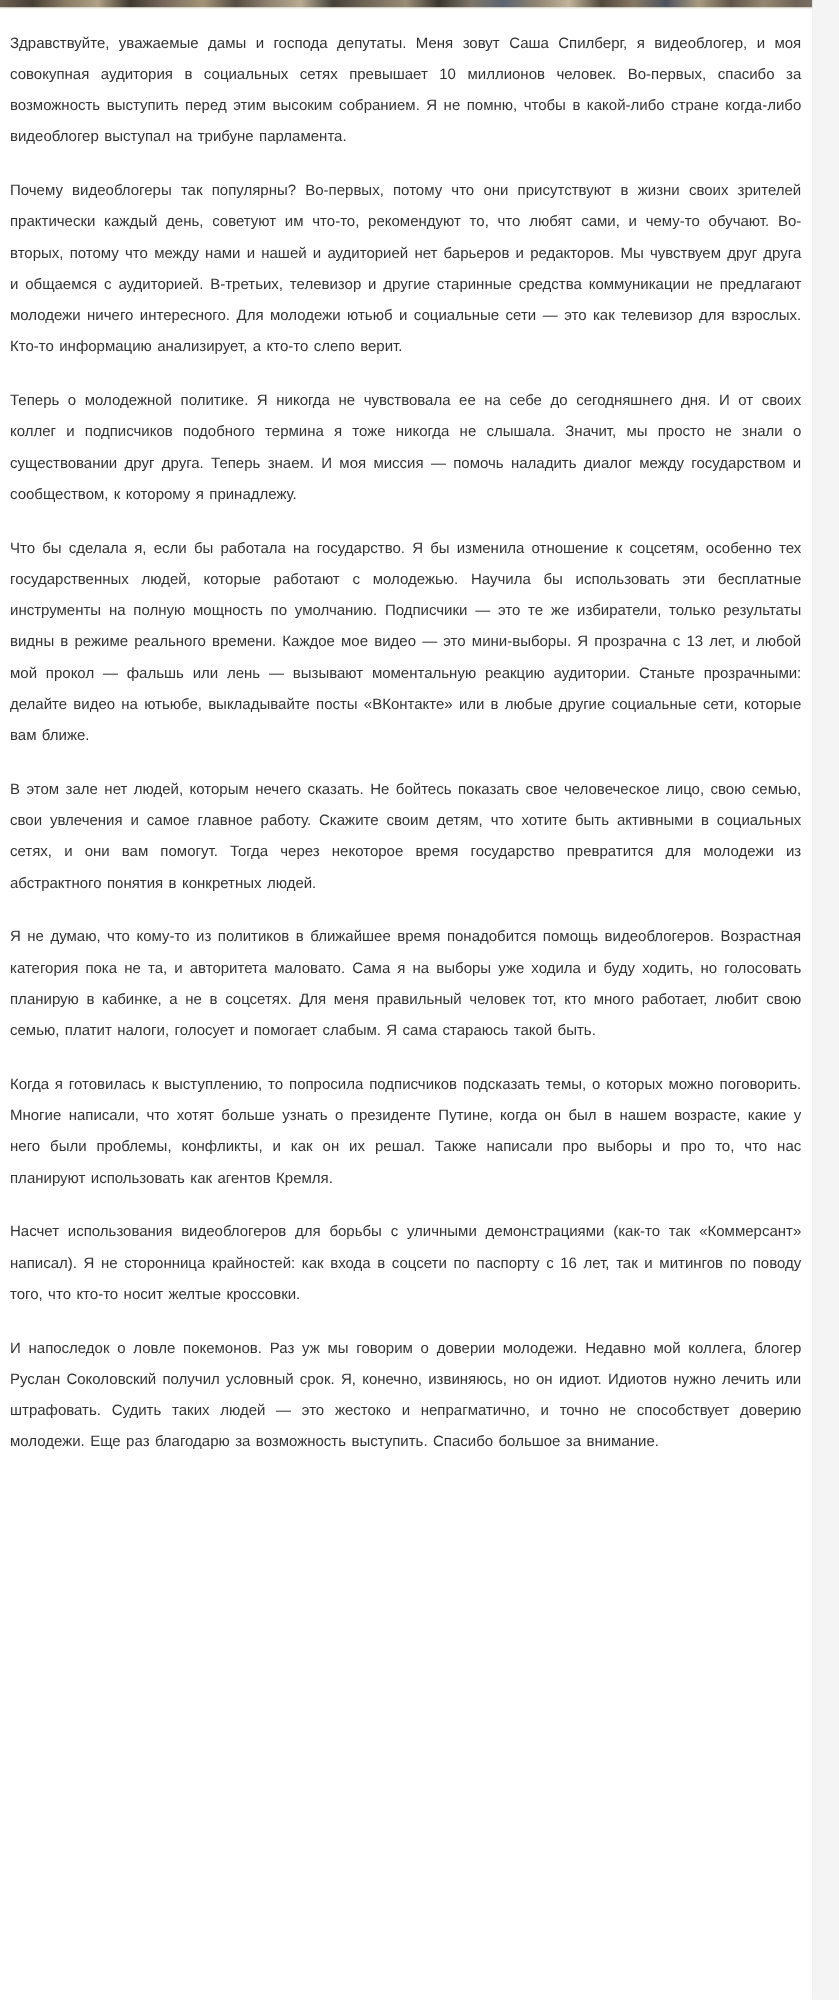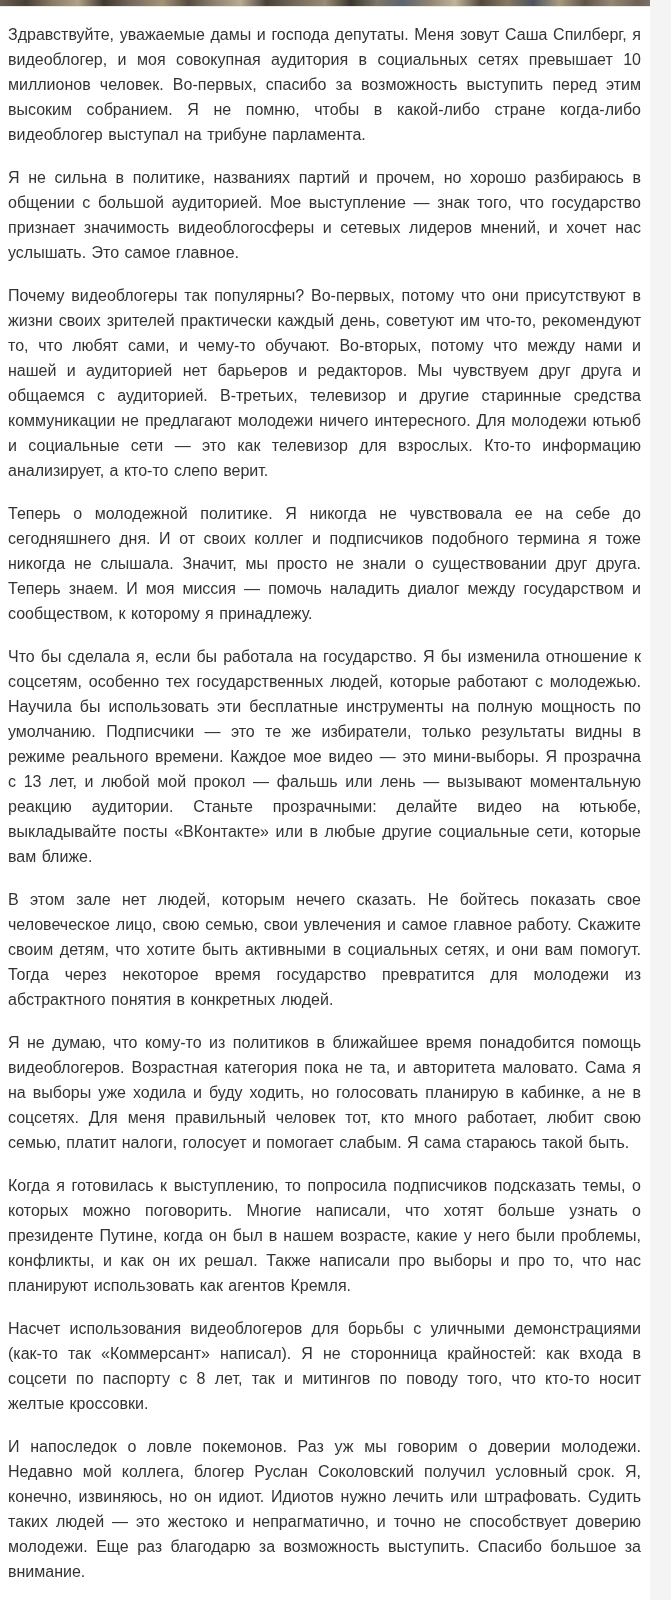--- a/index.html
+++ b/index.html
@@ -43,40 +43,39 @@
       #46413a 41%, #6f6557 45%, #998c76 50%, #3b362e 54%, #7c7668 58%,
       #5d6470 62%, #8e8372 66%, #c0b49a 70%, #51493d 74%, #857863 78%,
       #4e545e 82%, #a89a7e 86%, #5f564a 90%, #948772 94%, #6e6356 98%,
       #7a7064 100%);
   }
   article {
     padding: 15px 9px 0 8px;
   }
   article p {
     margin: 0 0 18px 0;
-    font-size: 16px;
+    font-size: 12px;
     line-height: 25px;
     color: #333333;
     text-align: justify;
     word-spacing: 1px;
   }
 </style>
 </head>
 <body>
 
 <div class="page">
   <div class="content">
     <div class="photo-strip"></div>
     <article>
       <p>Здравствуйте, уважаемые дамы и господа депутаты. Меня зовут Саша Спилберг, я видеоблогер, и моя совокупная аудитория в социальных сетях превышает 10 миллионов человек. Во-первых, спасибо за возможность выступить перед этим высоким собранием. Я не помню, чтобы в какой-либо стране когда-либо видеоблогер выступал на трибуне парламента.</p>
-      <p>Я не сильна в политике, названиях партий и прочем, но хорошо разбираюсь в общении с большой аудиторией. Мое выступление — знак того, что государство признает значимость видеоблогосферы и сетевых лидеров мнений, и хочет нас услышать. Это самое главное.</p>
       <p>Почему видеоблогеры так популярны? Во-первых, потому что они присутствуют в жизни своих зрителей практически каждый день, советуют им что-то, рекомендуют то, что любят сами, и чему-то обучают. Во-вторых, потому что между нами и нашей и аудиторией нет барьеров и редакторов. Мы чувствуем друг друга и общаемся с аудиторией. В-третьих, телевизор и другие старинные средства коммуникации не предлагают молодежи ничего интересного. Для молодежи ютьюб и социальные сети — это как телевизор для взрослых. Кто-то информацию анализирует, а кто-то слепо верит.</p>
       <p>Теперь о молодежной политике. Я никогда не чувствовала ее на себе до сегодняшнего дня. И от своих коллег и подписчиков подобного термина я тоже никогда не слышала. Значит, мы просто не знали о существовании друг друга. Теперь знаем. И моя миссия — помочь наладить диалог между государством и сообществом, к которому я принадлежу.</p>
       <p>Что бы сделала я, если бы работала на государство. Я бы изменила отношение к соцсетям, особенно тех государственных людей, которые работают с молодежью. Научила бы использовать эти бесплатные инструменты на полную мощность по умолчанию. Подписчики — это те же избиратели, только результаты видны в режиме реального времени. Каждое мое видео — это мини-выборы. Я прозрачна с 13 лет, и любой мой прокол — фальшь или лень — вызывают моментальную реакцию аудитории. Станьте прозрачными: делайте видео на ютьюбе, выкладывайте посты «ВКонтакте» или в любые другие социальные сети, которые вам ближе.</p>
       <p>В этом зале нет людей, которым нечего сказать. Не бойтесь показать свое человеческое лицо, свою семью, свои увлечения и самое главное работу. Скажите своим детям, что хотите быть активными в социальных сетях, и они вам помогут. Тогда через некоторое время государство превратится для молодежи из абстрактного понятия в конкретных людей.</p>
       <p>Я не думаю, что кому-то из политиков в ближайшее время понадобится помощь видеоблогеров. Возрастная категория пока не та, и авторитета маловато. Сама я на выборы уже ходила и буду ходить, но голосовать планирую в кабинке, а не в соцсетях. Для меня правильный человек тот, кто много работает, любит свою семью, платит налоги, голосует и помогает слабым. Я сама стараюсь такой быть.</p>
       <p>Когда я готовилась к выступлению, то попросила подписчиков подсказать темы, о которых можно поговорить. Многие написали, что хотят больше узнать о президенте Путине, когда он был в нашем возрасте, какие у него были проблемы, конфликты, и как он их решал. Также написали про выборы и про то, что нас планируют использовать как агентов Кремля.</p>
-      <p>Насчет использования видеоблогеров для борьбы с уличными демонстрациями (как-то так «Коммерсант» написал). Я не сторонница крайностей: как входа в соцсети по паспорту с 8 лет, так и митингов по поводу того, что кто-то носит желтые кроссовки.</p>
+      <p>Насчет использования видеоблогеров для борьбы с уличными демонстрациями (как-то так «Коммерсант» написал). Я не сторонница крайностей: как входа в соцсети по паспорту с 16 лет, так и митингов по поводу того, что кто-то носит желтые кроссовки.</p>
       <p>И напоследок о ловле покемонов. Раз уж мы говорим о доверии молодежи. Недавно мой коллега, блогер Руслан Соколовский получил условный срок. Я, конечно, извиняюсь, но он идиот. Идиотов нужно лечить или штрафовать. Судить таких людей — это жестоко и непрагматично, и точно не способствует доверию молодежи. Еще раз благодарю за возможность выступить. Спасибо большое за внимание.</p>
     </article>
   </div>
   <div class="gutter"></div>
 </div>
 
 </body></html>

